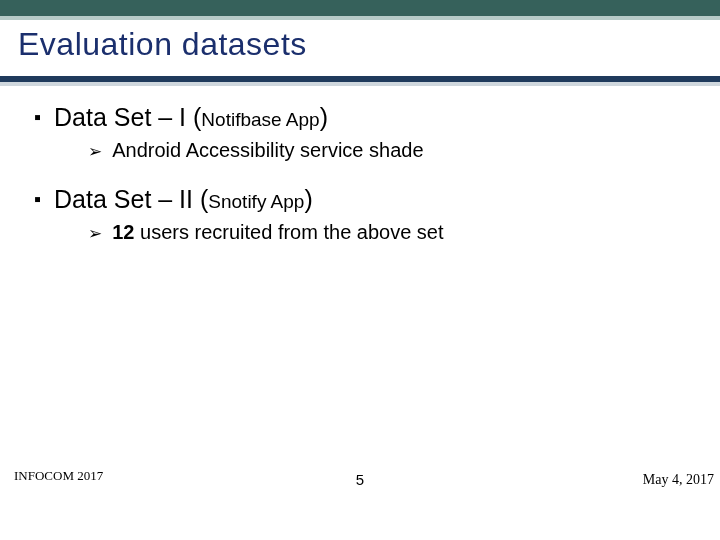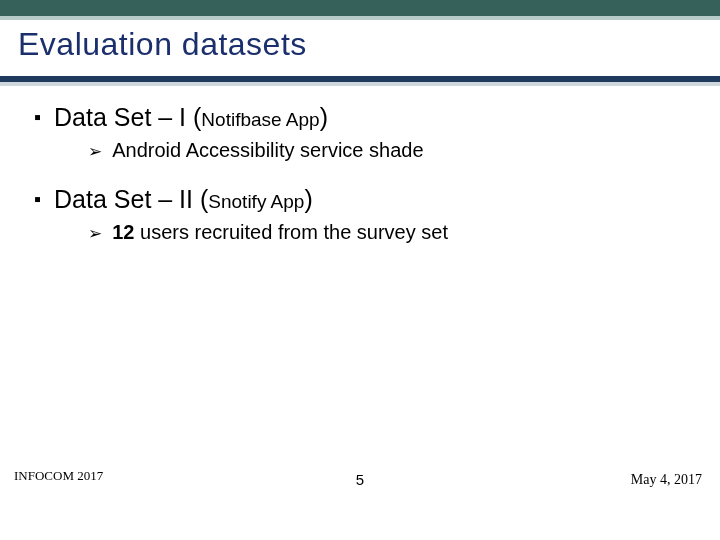--- a/index.html
+++ b/index.html
@@ -14,21 +14,21 @@
   .h2 { font-size:25px; margin-bottom:6px; }
   .h2 .sq { display:inline-block; vertical-align:2px; margin-left:-18px; margin-right:6px; font-size:20px; color:#000; }
   .h2 .app { font-size:19px; }
   ul.arrow { list-style:none; margin:2px 0 20px 36px; }
   ul.arrow li { font-size:20px; line-height:1.26; padding-left:24px; text-indent:-24px; margin-bottom:2px; }
   ul.arrow li::before { content:"\27A2"; color:#000; margin-right:10px; font-size:17px; }
   .section2 { margin-top:22px; }
   .footer { position:absolute; left:0; right:0; bottom:8px; height:26px; }
   .footer .conf { position:absolute; left:14px; bottom:4px; font-size:13px; font-family:'Times New Roman',serif; }
   .footer .pg { position:absolute; left:50%; transform:translateX(-50%); bottom:0; font-size:15px; }
-  .footer .date { position:absolute; right:18px; bottom:0; font-size:14px; font-family:'Times New Roman',serif; }
+  .footer .date { position:absolute; right:6px; bottom:0; font-size:14px; font-family:'Times New Roman',serif; }
   b { font-weight:bold; }
 </style>
 </head>
 <body>
 
 <div class="slide">
   <div class="toprule"></div>
   <div class="toprule2"></div>
 
   <div class="title">Evaluation datasets</div>
@@ -44,21 +44,21 @@
     </div>
     <ul class="arrow">
       <li><span>Android Accessibility service shade</span></li>
     </ul>
 
     <div class="h2 section2">
       <span class="sq">▪</span>
       <span>Data Set – II (</span><span class="app">Snotify App</span><span>)</span>
     </div>
     <ul class="arrow">
-      <li><b>12</b><span> users recruited from the survey set</span></li>
+      <li><b>12</b><span> users recruited from the above set</span></li>
     </ul>
 
   </div>
 
   <div class="footer">
     <div class="conf">INFOCOM 2017</div>
     <div class="pg">5</div>
     <div class="date">May 4, 2017</div>
   </div>
 </div>

